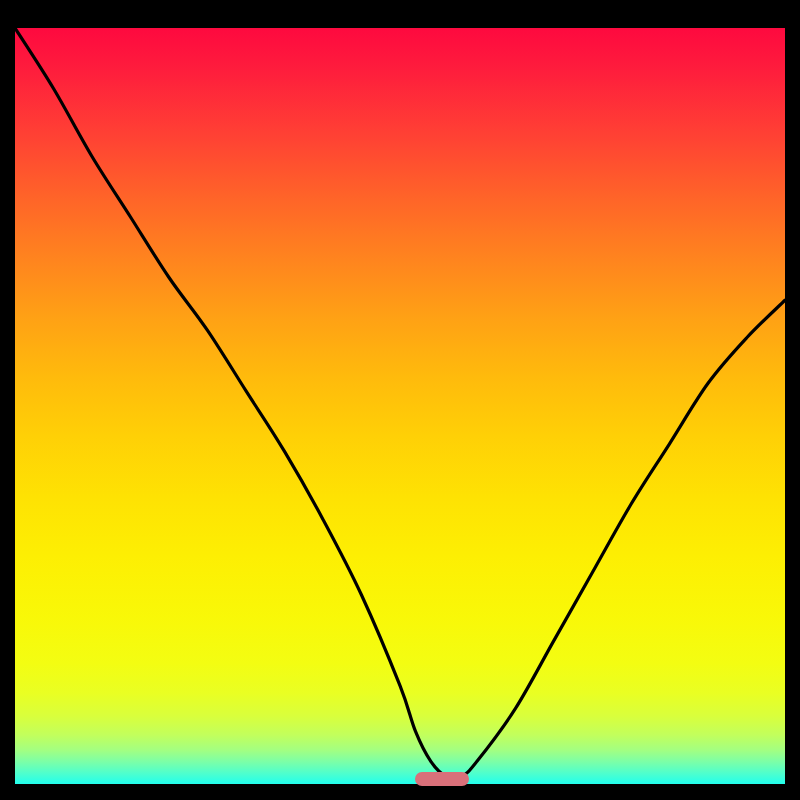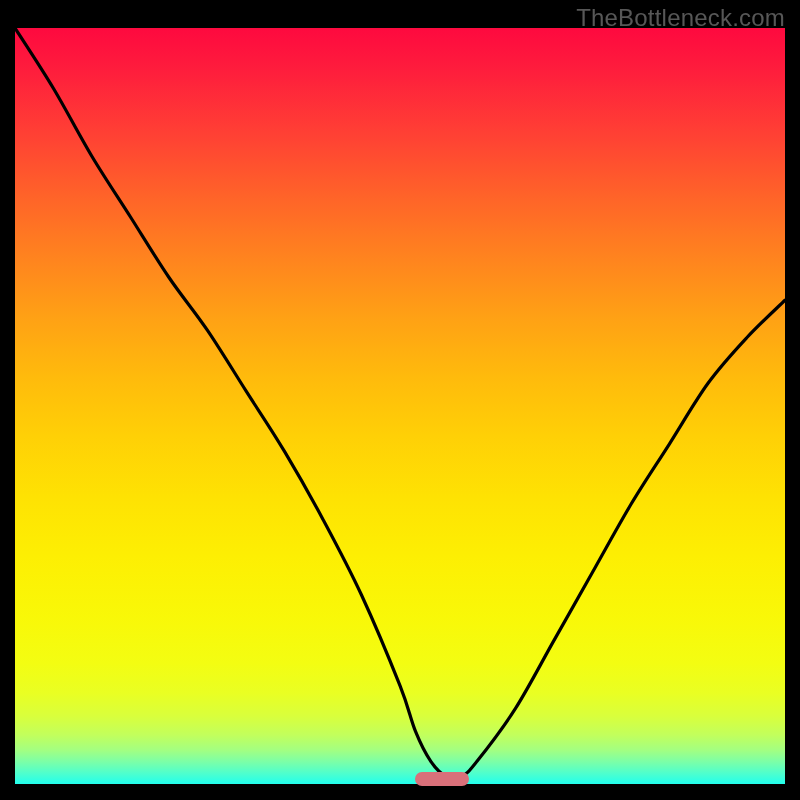--- a/index.html
+++ b/index.html
@@ -72,21 +72,20 @@
     position: absolute;
     background: #d9707a;
     border-radius: 999px;
   }
 </style>
 </head>
 <body>
 
 <div class="chart-container">
 
-  <div class="watermark">TheBottleneck.com</div>
 
   <div class="plot-area">
     <div class="gradient-bg"></div>
 
     <svg class="curve" viewBox="0 0 770 756" preserveAspectRatio="none">
       <path fill="none" stroke="#000" stroke-width="3.2" stroke-linecap="round" d="M 0.0 0.0 C 6.4 10.1 25.7 39.1 38.5 60.5 C 51.3 81.9 64.2 107.1 77.0 128.5 C 89.8 149.9 102.7 168.8 115.5 189.0 C 128.3 209.2 141.2 230.6 154.0 249.5 C 166.8 268.4 179.7 283.5 192.5 302.4 C 205.3 321.3 218.2 342.7 231.0 362.9 C 243.8 383.0 256.7 401.9 269.5 423.4 C 282.3 444.8 295.2 467.5 308.0 491.4 C 320.8 515.3 333.7 539.3 346.5 567.0 C 359.3 594.7 376.0 635.0 385.0 657.7 C 394.0 680.4 395.3 690.5 400.4 703.1 C 405.5 715.7 410.7 725.8 415.8 733.3 C 420.9 740.9 426.1 745.9 431.2 748.4 C 436.3 751.0 441.5 751.0 446.6 748.4 C 451.7 745.9 453.0 744.7 462.0 733.3 C 471.0 722.0 487.7 700.6 500.5 680.4 C 513.3 660.2 526.2 635.0 539.0 612.4 C 551.8 589.7 564.7 567.0 577.5 544.3 C 590.3 521.6 603.2 497.7 616.0 476.3 C 628.8 454.9 641.7 436.0 654.5 415.8 C 667.3 395.6 680.2 373.0 693.0 355.3 C 705.8 337.7 718.7 323.8 731.5 310.0 C 744.3 296.1 763.6 278.5 770.0 272.2 "></path>
     </svg>
 
     <div class="marker" style="left: 400.4px; top: 743.708px; width: 53.9px; height: 14px;"></div>
   </div>

